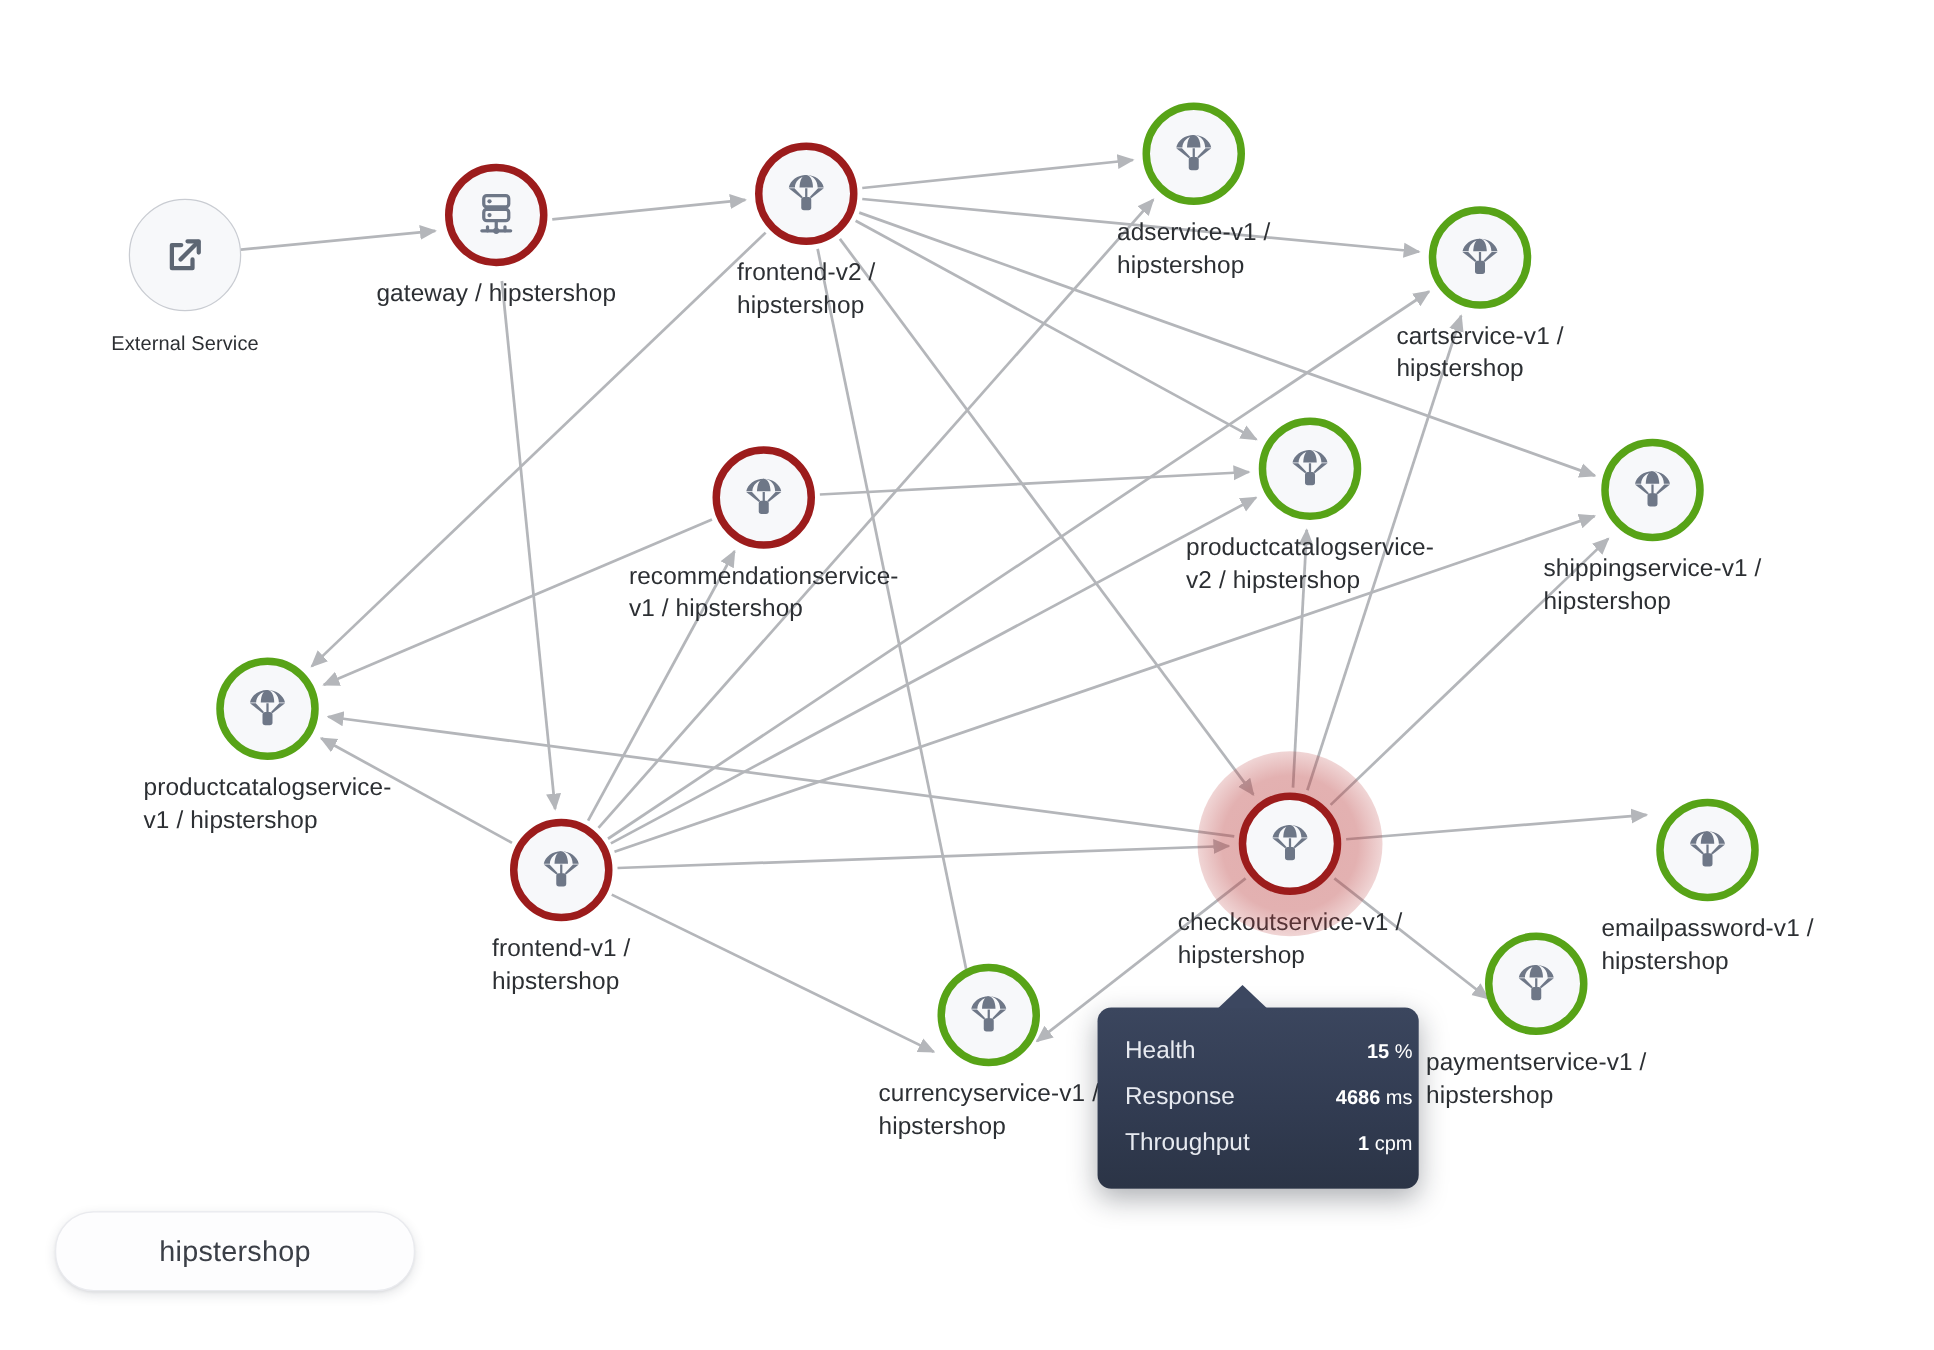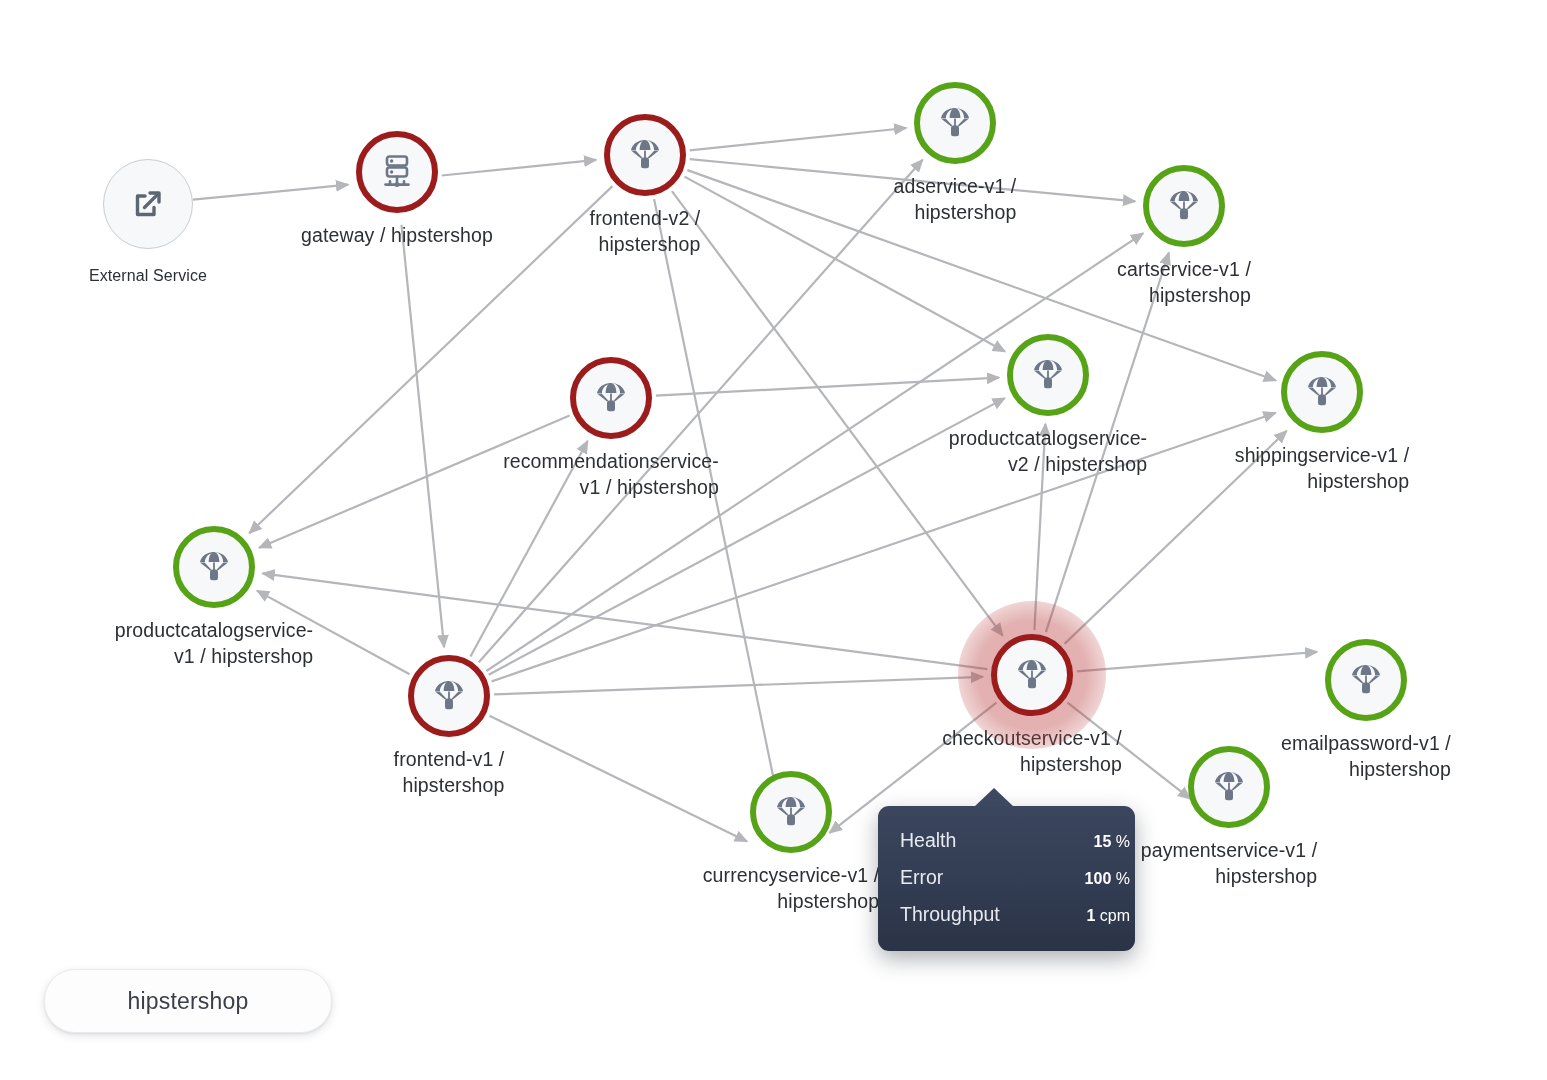--- a/index.html
+++ b/index.html
@@ -18,21 +18,21 @@
   .node-circle.plain{border:1.5px solid #c9ccd2;width:90px;height:90px;background:#f7f8fa;}
   .halo{
     position:absolute;left:50%;top:50%;
     width:148px;height:148px;border-radius:50%;
     transform:translate(-50%,-50%);
     background:radial-gradient(circle, rgba(185,60,60,0.42) 0%, rgba(185,60,60,0.40) 52%, rgba(185,60,60,0.16) 76%, rgba(185,60,60,0.0) 100%);
     z-index:1;
   }
   .node-label{
     position:absolute;left:50%;top:100%;transform:translateX(-50%);
-    margin-top:9px;text-align:right;white-space:nowrap;
+    margin-top:9px;text-align:left;white-space:nowrap;
     font-size:19.5px;color:#2c2f33;line-height:1.35;letter-spacing:.1px;
   }
   .node-label.ext{margin-top:16px;font-size:16px;}
   .ico{display:block;}
   .pill{
     position:absolute;left:44px;top:969px;width:286px;height:62px;
     border-radius:31px;background:#fdfdfe;
     border:1px solid #e9eaee;
     box-shadow:0 3px 9px rgba(40,45,60,.13), 0 1px 2px rgba(40,45,60,.08);
     display:flex;align-items:center;justify-content:center;
@@ -381,22 +381,22 @@
   </div>
 
   <div class="tooltip">
     <div class="beak"></div>
     <div id="tooltip-rows">
         <div class="trow">
           <span class="tkey">Health</span>
           <span class="tval"><b>15</b> <span class="u">%</span></span>
         </div>
         <div class="trow">
-          <span class="tkey">Error</span>
-          <span class="tval"><b>100</b> <span class="u">%</span></span>
+          <span class="tkey">Response</span>
+          <span class="tval"><b>4686</b> <span class="u">ms</span></span>
         </div>
         <div class="trow">
           <span class="tkey">Throughput</span>
           <span class="tval"><b>1</b> <span class="u">cpm</span></span>
         </div>
       </div>
   </div>
 
 </div>
 

